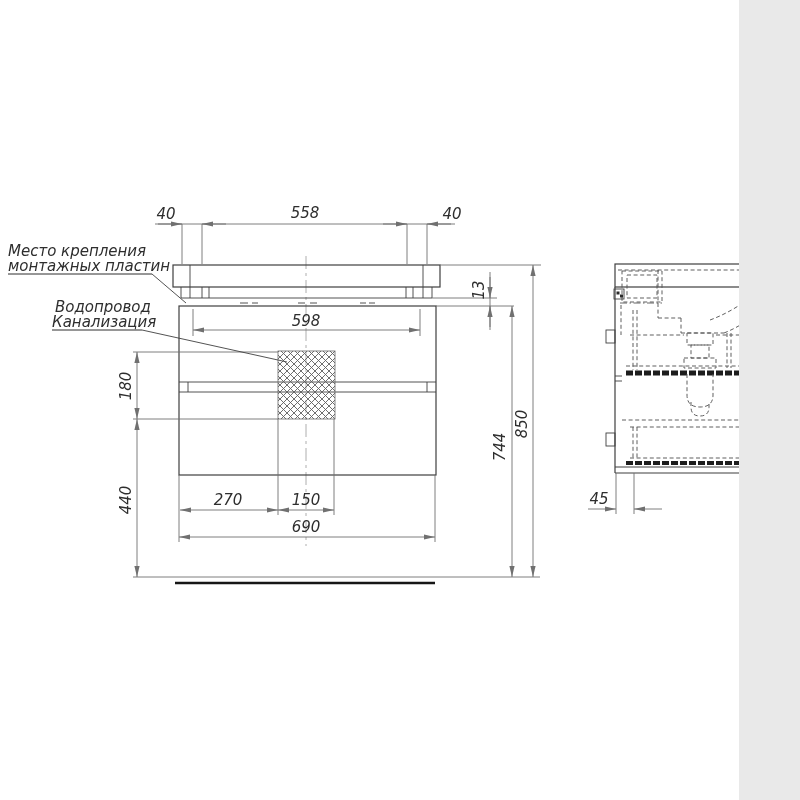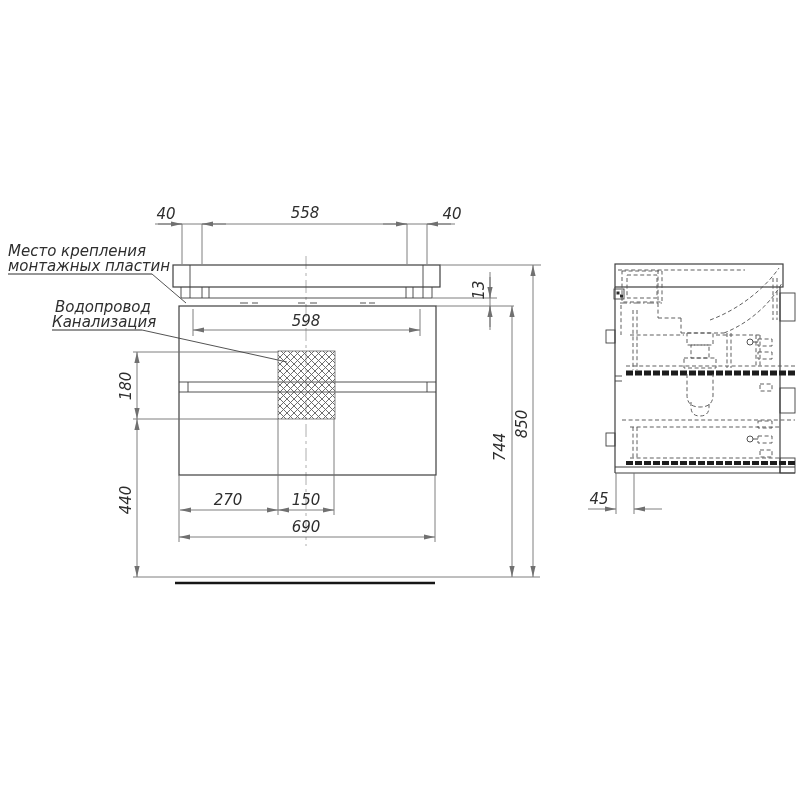--- a/index.html
+++ b/index.html
@@ -1,19 +1,19 @@
 <!DOCTYPE html>
 <html style="--bg: #ffffff; --line: #3f3f3f; --dim: #707070; --dark: #161616; --text: #2e2e2e;"><head>
 <meta charset="utf-8">
 <style>
   :root{
     --bg:#ffffff; --line:#3f3f3f; --dim:#707070; --dark:#161616; --text:#2e2e2e; --hatch:#5f5f5f;
   }
   html,body{margin:0;padding:0;background:#e9e9e9;}
-  #stage{position:relative;width:800px;height:800px;background:var(--bg);overflow:hidden;
+  #stage{position:relative;width:739px;height:800px;background:var(--bg);overflow:hidden;
          font-family:"DejaVu Sans",sans-serif;text-align:right;}
   svg{position:absolute;left:0;top:0;}
   .ml{stroke:var(--line);stroke-width:1.2;fill:none;}
   .mt{stroke:var(--line);stroke-width:0.9;fill:none;}
   .dl{stroke:var(--dim);stroke-width:0.9;fill:none;}
   .dk{stroke:var(--dark);stroke-width:2.6;fill:none;}
   .dash{stroke:#565656;stroke-width:0.95;fill:none;stroke-dasharray:4 2.6;}
   .dashdot{stroke:#565656;stroke-width:0.9;fill:none;stroke-dasharray:7 2.5 1.5 2.5;}
   .rail{stroke:#1d1d1d;stroke-width:5;fill:none;stroke-dasharray:7 2;}
   .rail2{stroke:#1d1d1d;stroke-width:4;fill:none;stroke-dasharray:7 2;}

